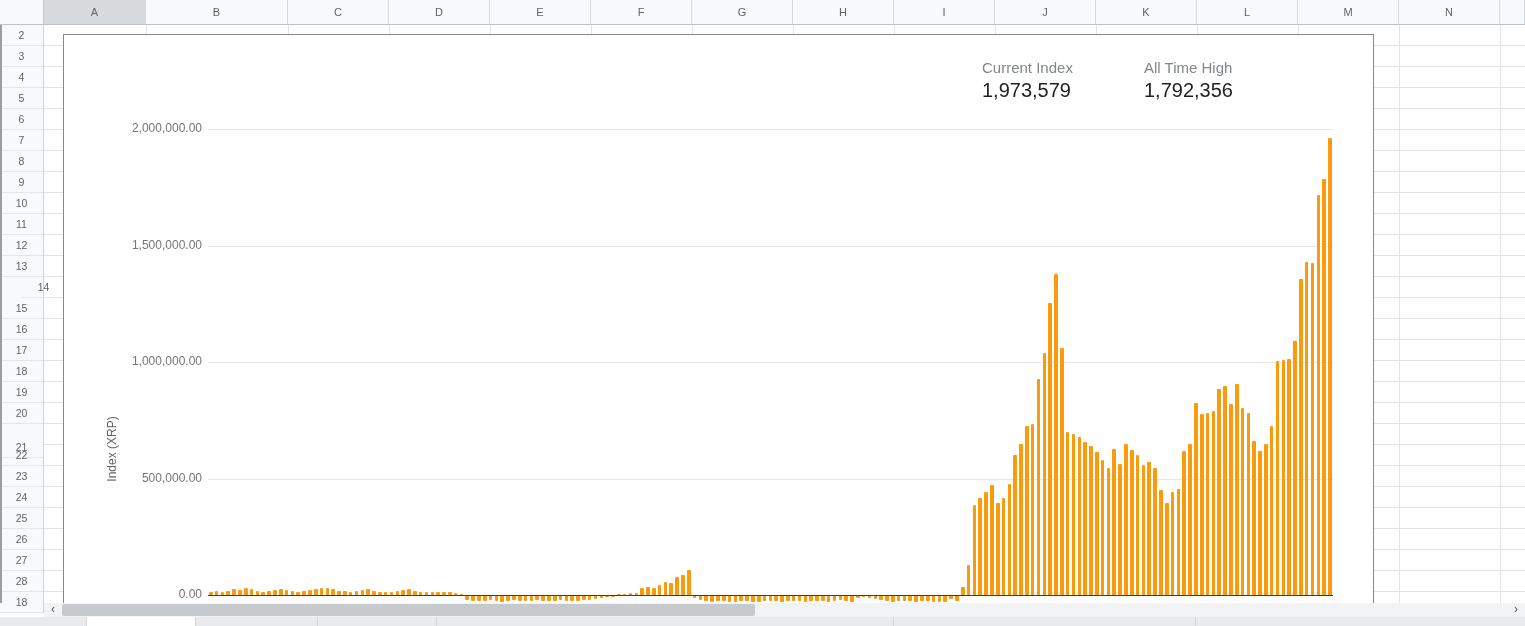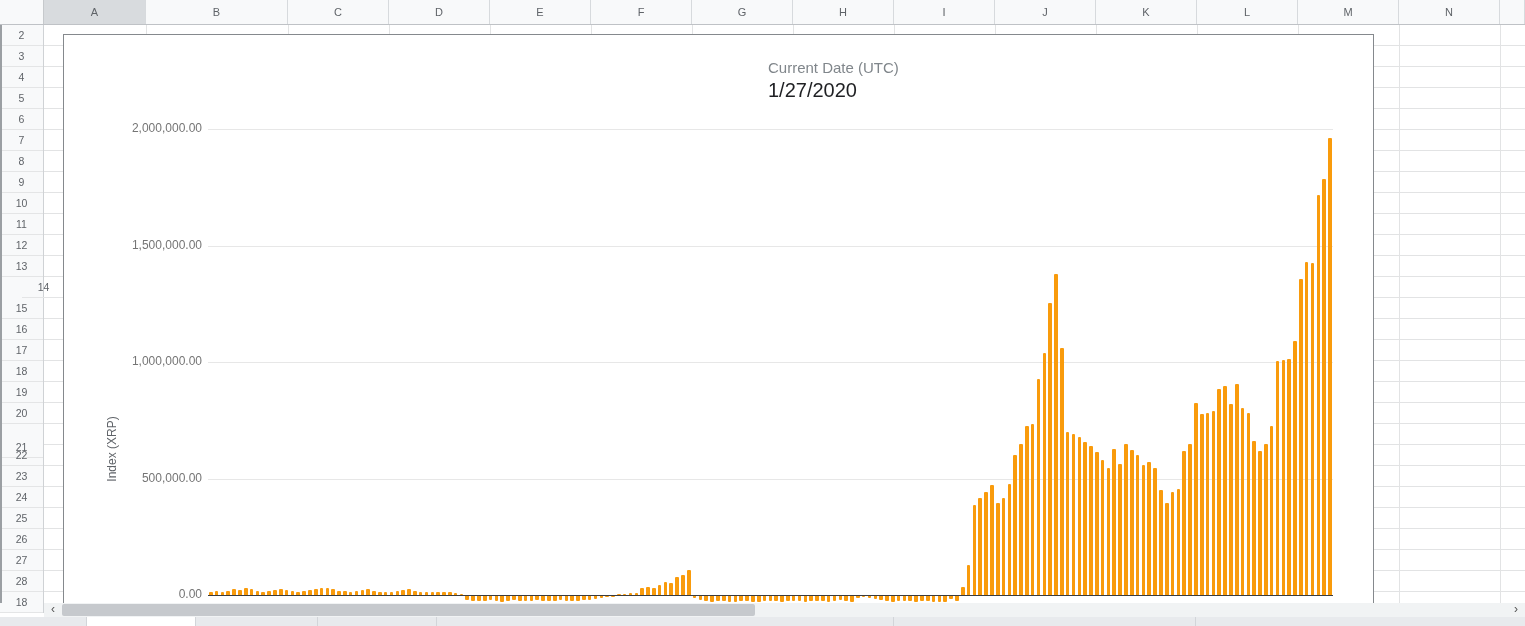--- a/index.html
+++ b/index.html
@@ -117,23 +117,27 @@
       <div class="row-cell" style="top: 462px;">24</div>
       <div class="row-cell" style="top: 483px;">25</div>
       <div class="row-cell" style="top: 504px;">26</div>
       <div class="row-cell" style="top: 525px;">27</div>
       <div class="row-cell" style="top: 546px;">28</div>
       <div class="row-cell" style="top: 567px;">18</div>
     </div>
 
   <div class="chart-card">
 
-    <div class="stat" style="left:704px;">
-      <div class="lbl">Current Date (UTC)</div>
-      <div class="val">1/27/2020</div>
+    <div class="stat" style="left:918px;">
+      <div class="lbl">Current Index</div>
+      <div class="val">1,973,579</div>
+    </div>
+    <div class="stat" style="left:1080px;">
+      <div class="lbl">All Time High</div>
+      <div class="val">1,792,356</div>
     </div>
 
     <div class="y-title">Index (XRP)</div>
     <div id="yticks">
         <div class="ytick" style="top: 86px;">2,000,000.00</div>
         <div class="gline" style="top: 94px;"></div>
         <div class="ytick" style="top: 202.5px;">1,500,000.00</div>
         <div class="gline" style="top: 210.5px;"></div>
         <div class="ytick" style="top: 319px;">1,000,000.00</div>
         <div class="gline" style="top: 327px;"></div>

